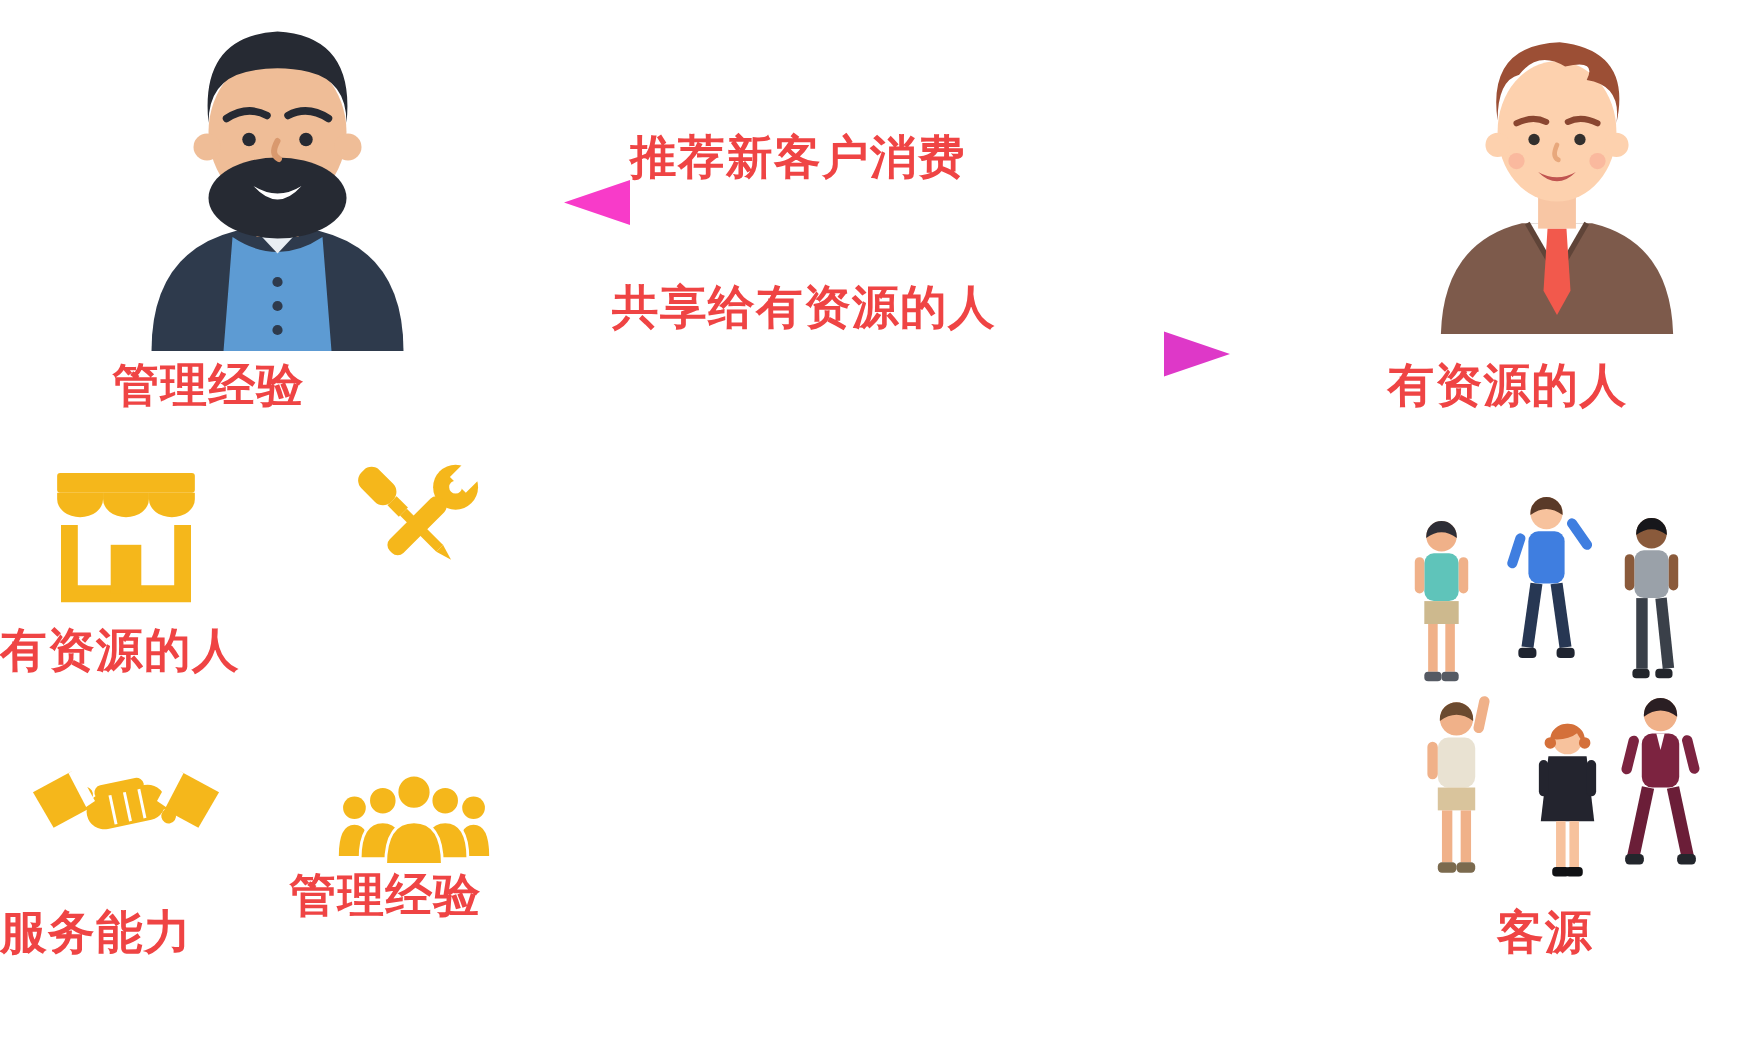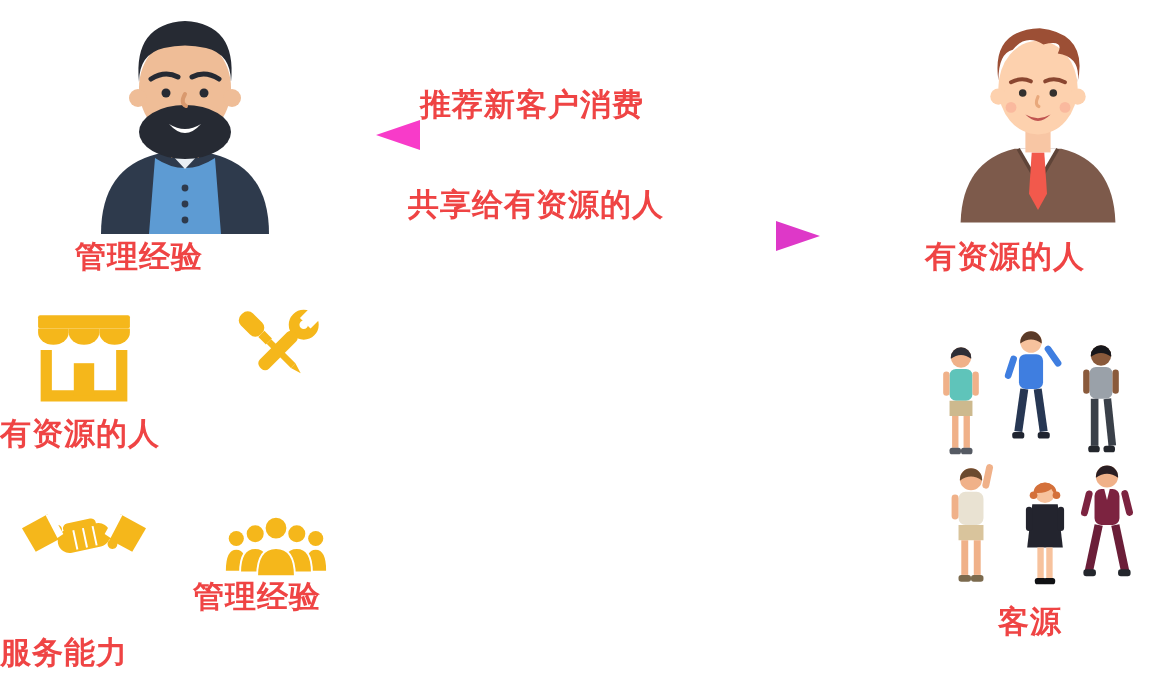--- a/index.html
+++ b/index.html
@@ -32,21 +32,21 @@
   .arrow-top          { left: 372px; top: 116px; width: 452px; height: 38px; }
   .arrow-top-label    { left: 420px; top: 84px;  width: 355px; }
   .arrow-bottom       { left: 372px; top: 217px; width: 452px; height: 38px; }
   .arrow-bottom-label { left: 408px; top: 184px; width: 355px; }
 
   .icon-venue    { left: 33px;  top: 302px; width: 102px; height: 102px; }
   .label-venue   { left: 0px;   top: 413px; width: 170px; }
   .icon-skills   { left: 222px; top: 297px; width: 112px; height: 107px; }
   .label-skills  { left: 193px; top: 413px; width: 172px; }
   .icon-service  { left: 20px;  top: 482px; width: 128px; height: 112px; }
-  .label-service { left: 0px;   top: 601px; width: 172px; margin-top: 31px; }
+  .label-service { left: 0px;   top: 601px; width: 172px; }
   .icon-mgmt     { left: 224px; top: 500px; width: 104px; height: 94px; }
   .label-mgmt    { left: 193px; top: 576px; width: 172px; }
 
   .customers       { left: 922px; top: 328px; width: 226px; height: 266px; }
   .customers-label { left: 998px; top: 601px; width: 172px; }
   .cf { position: absolute; }
   .cf1 { left: 8px;   top: 18px;  width: 62px; height: 112px; }
   .cf2 { left: 78px;  top: 2px;   width: 62px; height: 118px; }
   .cf3 { left: 148px; top: 16px;  width: 62px; height: 112px; }
   .cf4 { left: 18px;  top: 136px; width: 62px; height: 122px; }

